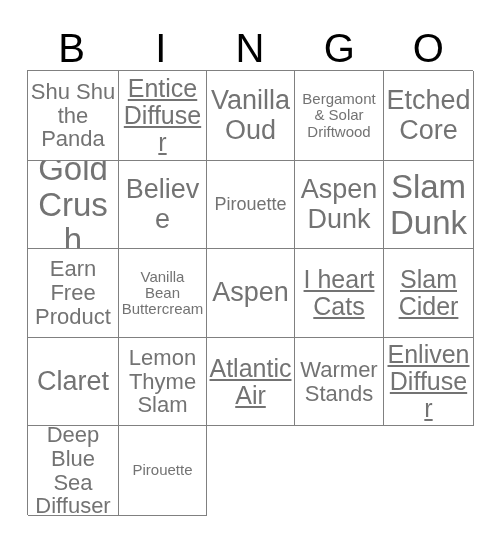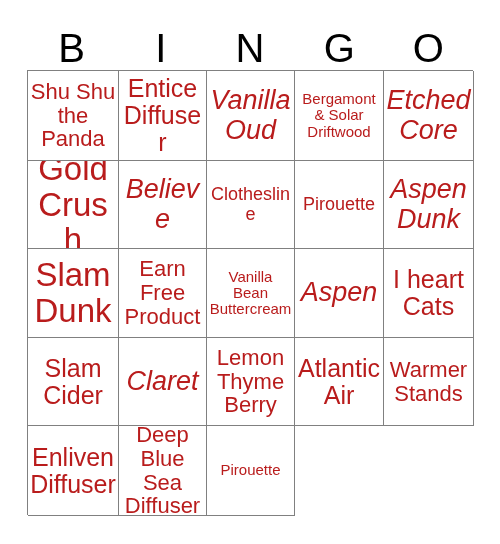--- a/index.html
+++ b/index.html
@@ -69,28 +69,28 @@
     text-align: center;
     padding: 1px 2px;
     overflow: hidden;
     background: #ffffff;
   }
   .cell-text {
     display: block;
     width: 100%;
     line-height: 1.08;
     font-weight: 400;
-    color: #b91c1c;
+    color: #737373;
     word-wrap: break-word;
   }
 
   
   .s-xxl .cell-text { font-size: 33px; }
-  .s-xl  .cell-text { font-size: 27px; font-style: italic; }
-  .s-lg  .cell-text { font-size: 25px; }
+  .s-xl  .cell-text { font-size: 27px; }
+  .s-lg  .cell-text { font-size: 25px; text-decoration: underline; }
   .s-md  .cell-text { font-size: 22px; }
   .s-sm  .cell-text { font-size: 18px; }
   .s-xs  .cell-text { font-size: 15px; }
   .s-xxs .cell-text { font-size: 13.5px; }
 </style>
 </head>
 <body>
 
 <div id="bingo-card">
 
@@ -119,23 +119,20 @@
     <div class="cell s-xl">
         <span class="cell-text">Etched Core</span>
       </div>
 
     <div class="cell s-xxl">
         <span class="cell-text">Gold Crush</span>
       </div>
     <div class="cell s-xl">
         <span class="cell-text">Believe</span>
       </div>
-    <div class="cell s-sm">
-        <span class="cell-text">Clothesline</span>
-      </div>
 
     <div class="cell s-sm">
         <span class="cell-text">Pirouette</span>
       </div>
     <div class="cell s-xl">
         <span class="cell-text">Aspen Dunk</span>
       </div>
     <div class="cell s-xxl">
         <span class="cell-text">Slam Dunk</span>
       </div>
@@ -152,21 +149,21 @@
     <div class="cell s-lg">
         <span class="cell-text">I heart Cats</span>
       </div>
     <div class="cell s-lg">
         <span class="cell-text">Slam Cider</span>
       </div>
     <div class="cell s-xl">
         <span class="cell-text">Claret</span>
       </div>
     <div class="cell s-md">
-        <span class="cell-text">Lemon Thyme Berry</span>
+        <span class="cell-text">Lemon Thyme Slam</span>
       </div>
 
     <div class="cell s-lg">
         <span class="cell-text">Atlantic Air</span>
       </div>
     <div class="cell s-md">
         <span class="cell-text">Warmer Stands</span>
       </div>
     <div class="cell s-lg">
         <span class="cell-text">Enliven Diffuser</span>

